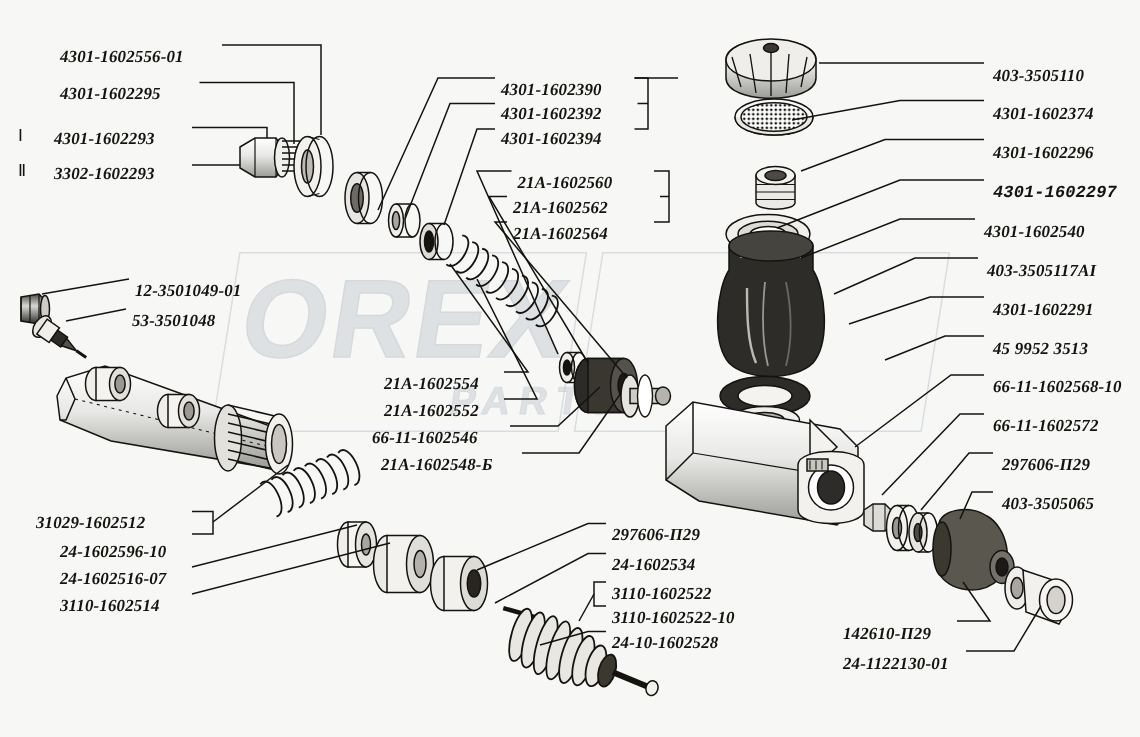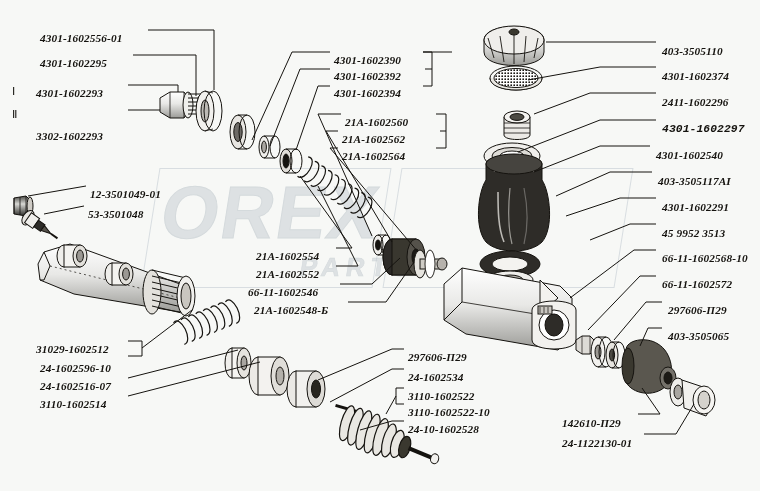--- a/index.html
+++ b/index.html
@@ -388,52 +388,52 @@
 
     </g>
   </svg>
 
   <div class="rn" style="left:12px;top:86px;">Ⅰ</div>
   <div class="rn" style="left:12px;top:109px;">Ⅱ</div>
 
   <div class="lbl" style="left:40px;top:33px;">4301-1602556-01</div>
   <div class="lbl" style="left:40px;top:58px;">4301-1602295</div>
   <div class="lbl" style="left:36px;top:88px;">4301-1602293</div>
-  <div class="lbl" style="left:36px;top:111px;margin-top:20px;">3302-1602293</div>
+  <div class="lbl" style="left:36px;top:111px;">3302-1602293</div>
 
   <div class="lbl" style="left:334px;top:55px;">4301-1602390</div>
   <div class="lbl" style="left:334px;top:71px;">4301-1602392</div>
   <div class="lbl" style="left:334px;top:88px;">4301-1602394</div>
   <div class="lbl" style="left:345px;top:117px;">21A-1602560</div>
   <div class="lbl" style="left:342px;top:134px;">21A-1602562</div>
   <div class="lbl" style="left:342px;top:151px;">21A-1602564</div>
 
   <div class="lbl" style="left:90px;top:189px;">12-3501049-01</div>
   <div class="lbl" style="left:88px;top:209px;">53-3501048</div>
 
   <div class="lbl" style="left:256px;top:251px;">21A-1602554</div>
   <div class="lbl" style="left:256px;top:269px;text-align:center;">21A-1602552</div>
   <div class="lbl" style="left:248px;top:287px;">66-11-1602546</div>
   <div class="lbl" style="left:254px;top:305px;">21A-1602548-Б</div>
 
   <div class="lbl" style="left:662px;top:46px;">403-3505110</div>
   <div class="lbl" style="left:662px;top:71px;">4301-1602374</div>
-  <div class="lbl" style="left:662px;top:97px;">2411-1602296</div>
+  <div class="lbl" style="left:662px;top:97px;">4301-1602296</div>
   <div class="lbl" style="left:662px;top:124px;font-family:Liberation Mono, monospace;">4301-1602297</div>
   <div class="lbl" style="left:656px;top:150px;">4301-1602540</div>
   <div class="lbl" style="left:658px;top:176px;">403-3505117АI</div>
   <div class="lbl" style="left:662px;top:202px;text-align:right;">4301-1602291</div>
 
   <div class="lbl" style="left:662px;top:228px;">45 9952 3513</div>
   <div class="lbl" style="left:662px;top:253px;">66-11-1602568-10</div>
   <div class="lbl" style="left:662px;top:279px;">66-11-1602572</div>
   <div class="lbl" style="left:668px;top:305px;">297606-П29</div>
   <div class="lbl" style="left:668px;top:331px;">403-3505065</div>
 
-  <div class="lbl" style="left:36px;top:344px;">31029-1602512</div>
+  <div class="lbl" style="left:24px;top:344px;">31029-1602512</div>
   <div class="lbl" style="left:40px;top:363px;text-align:center;">24-1602596-10</div>
   <div class="lbl" style="left:40px;top:381px;">24-1602516-07</div>
   <div class="lbl" style="left:40px;top:399px;">3110-1602514</div>
 
   <div class="lbl" style="left:408px;top:352px;">297606-П29</div>
   <div class="lbl" style="left:408px;top:372px;">24-1602534</div>
   <div class="lbl" style="left:408px;top:391px;">3110-1602522</div>
   <div class="lbl" style="left:408px;top:407px;">3110-1602522-10</div>
   <div class="lbl" style="left:408px;top:424px;">24-10-1602528</div>
 

